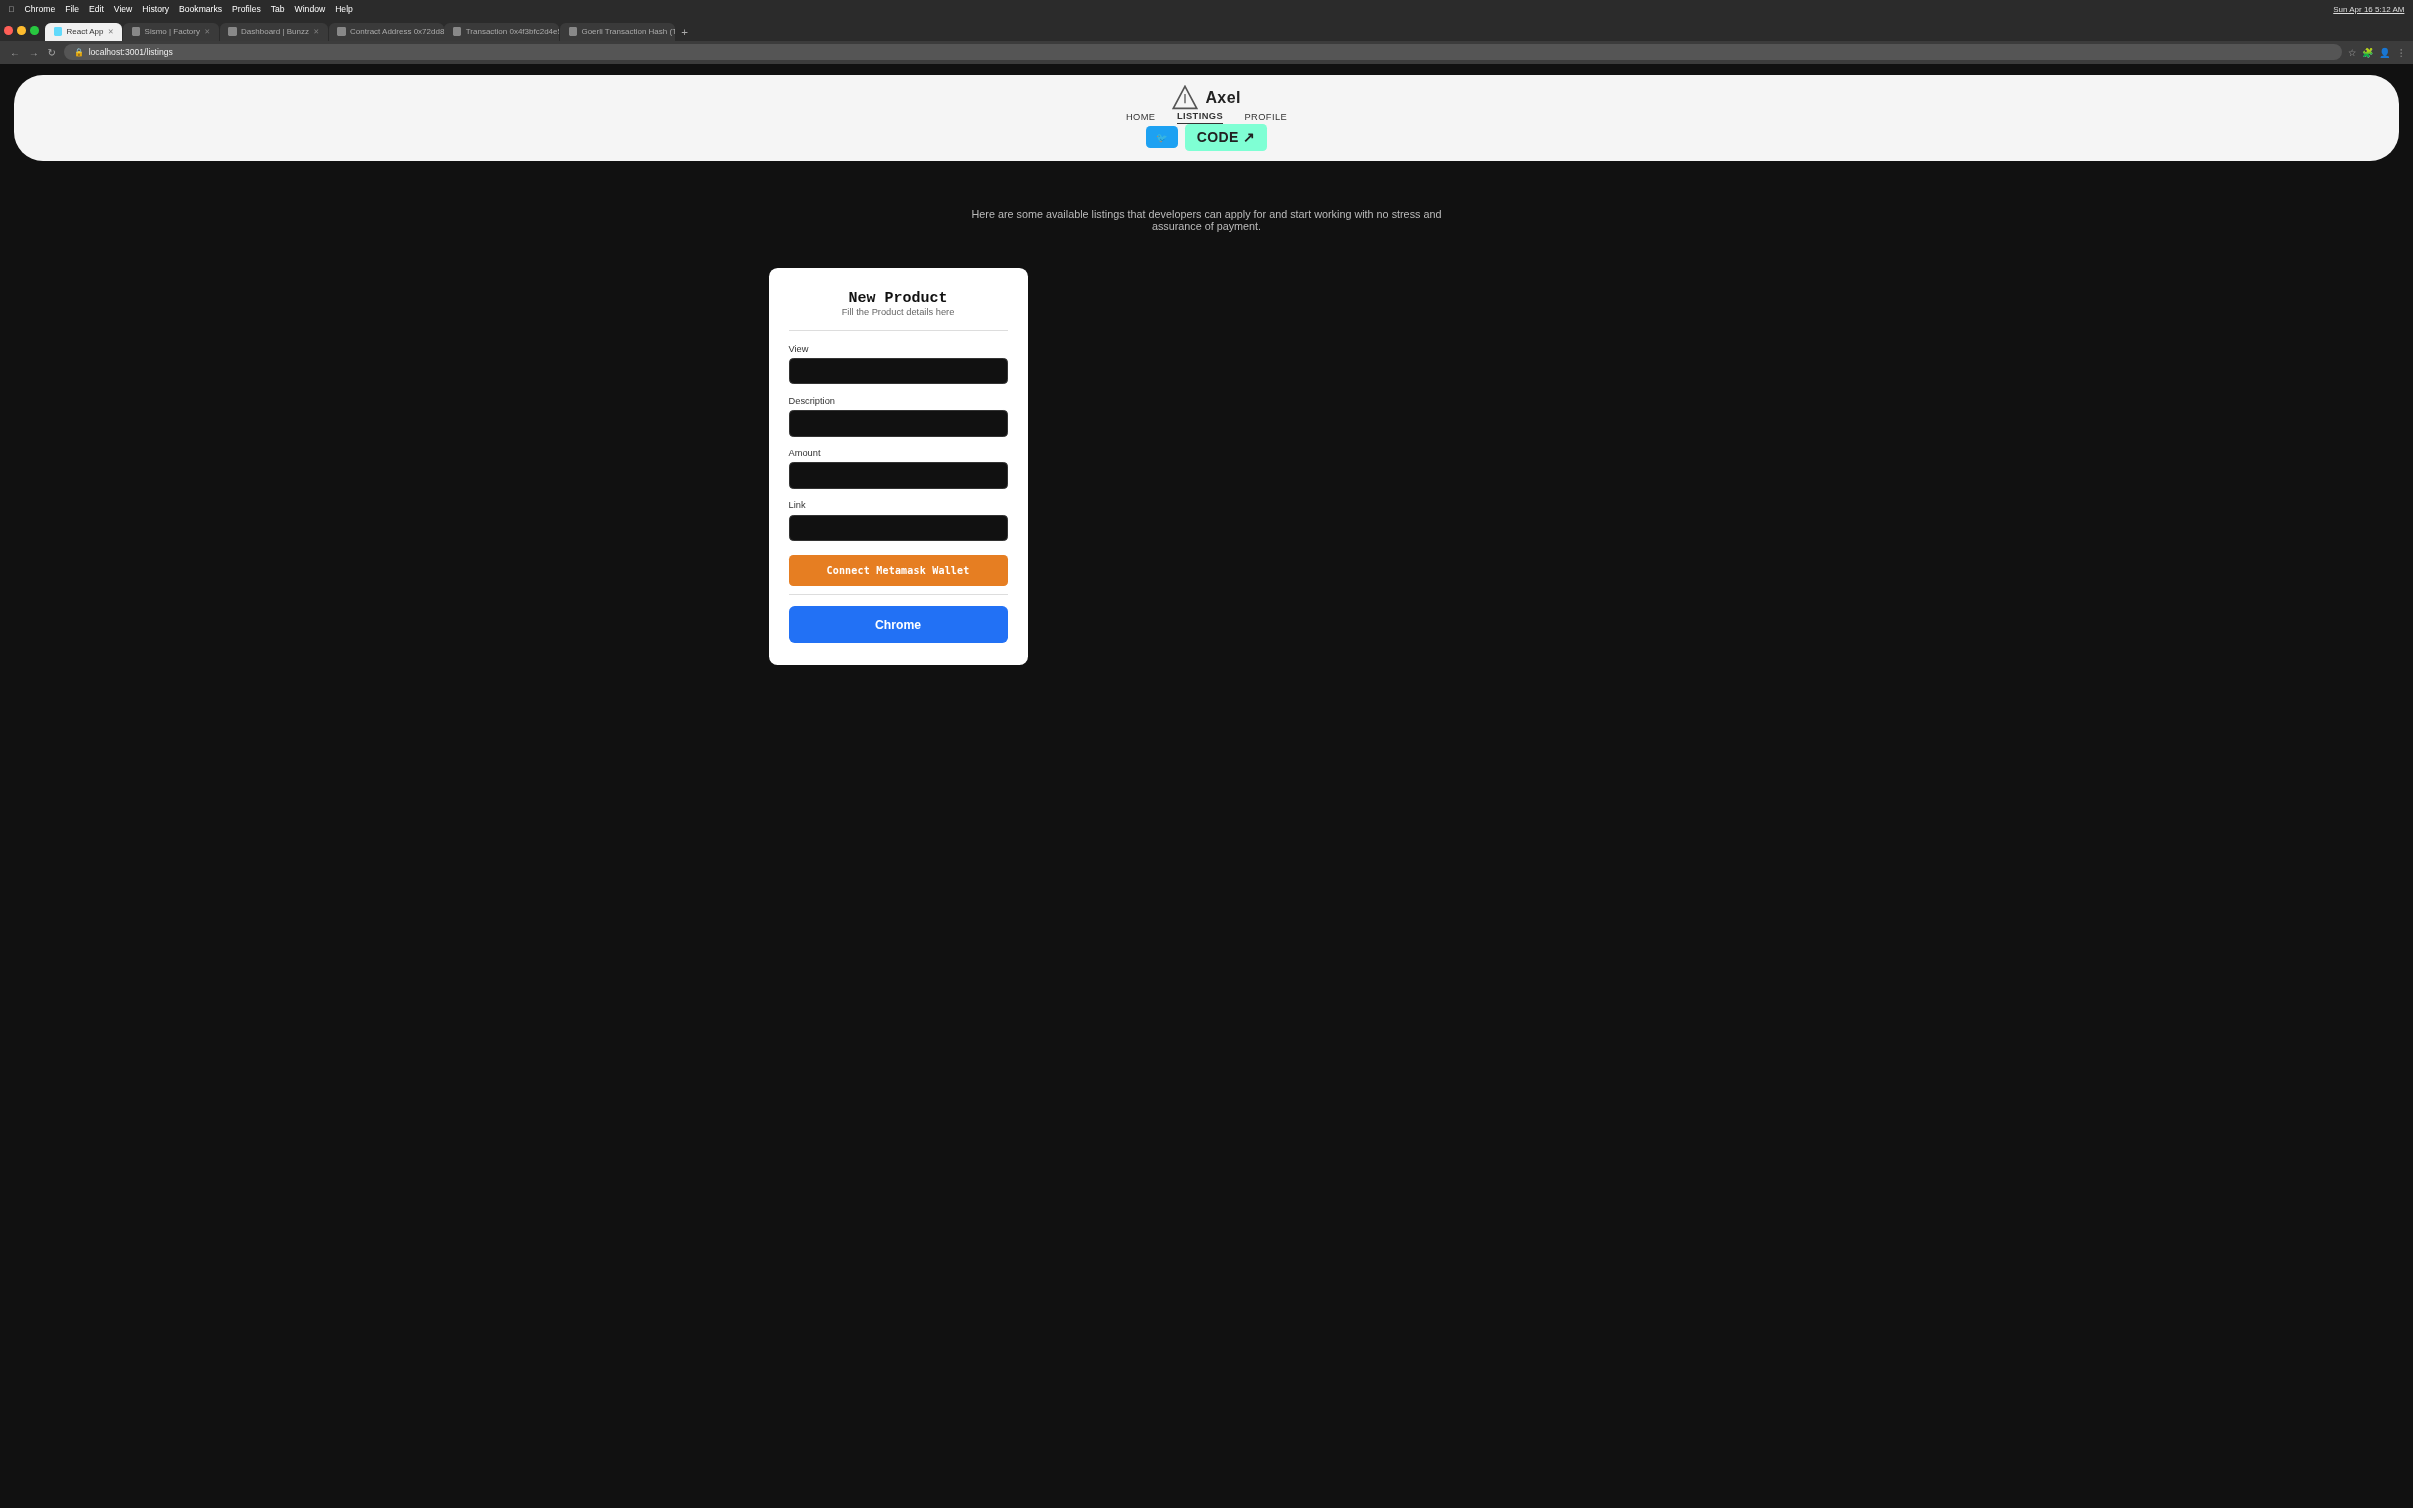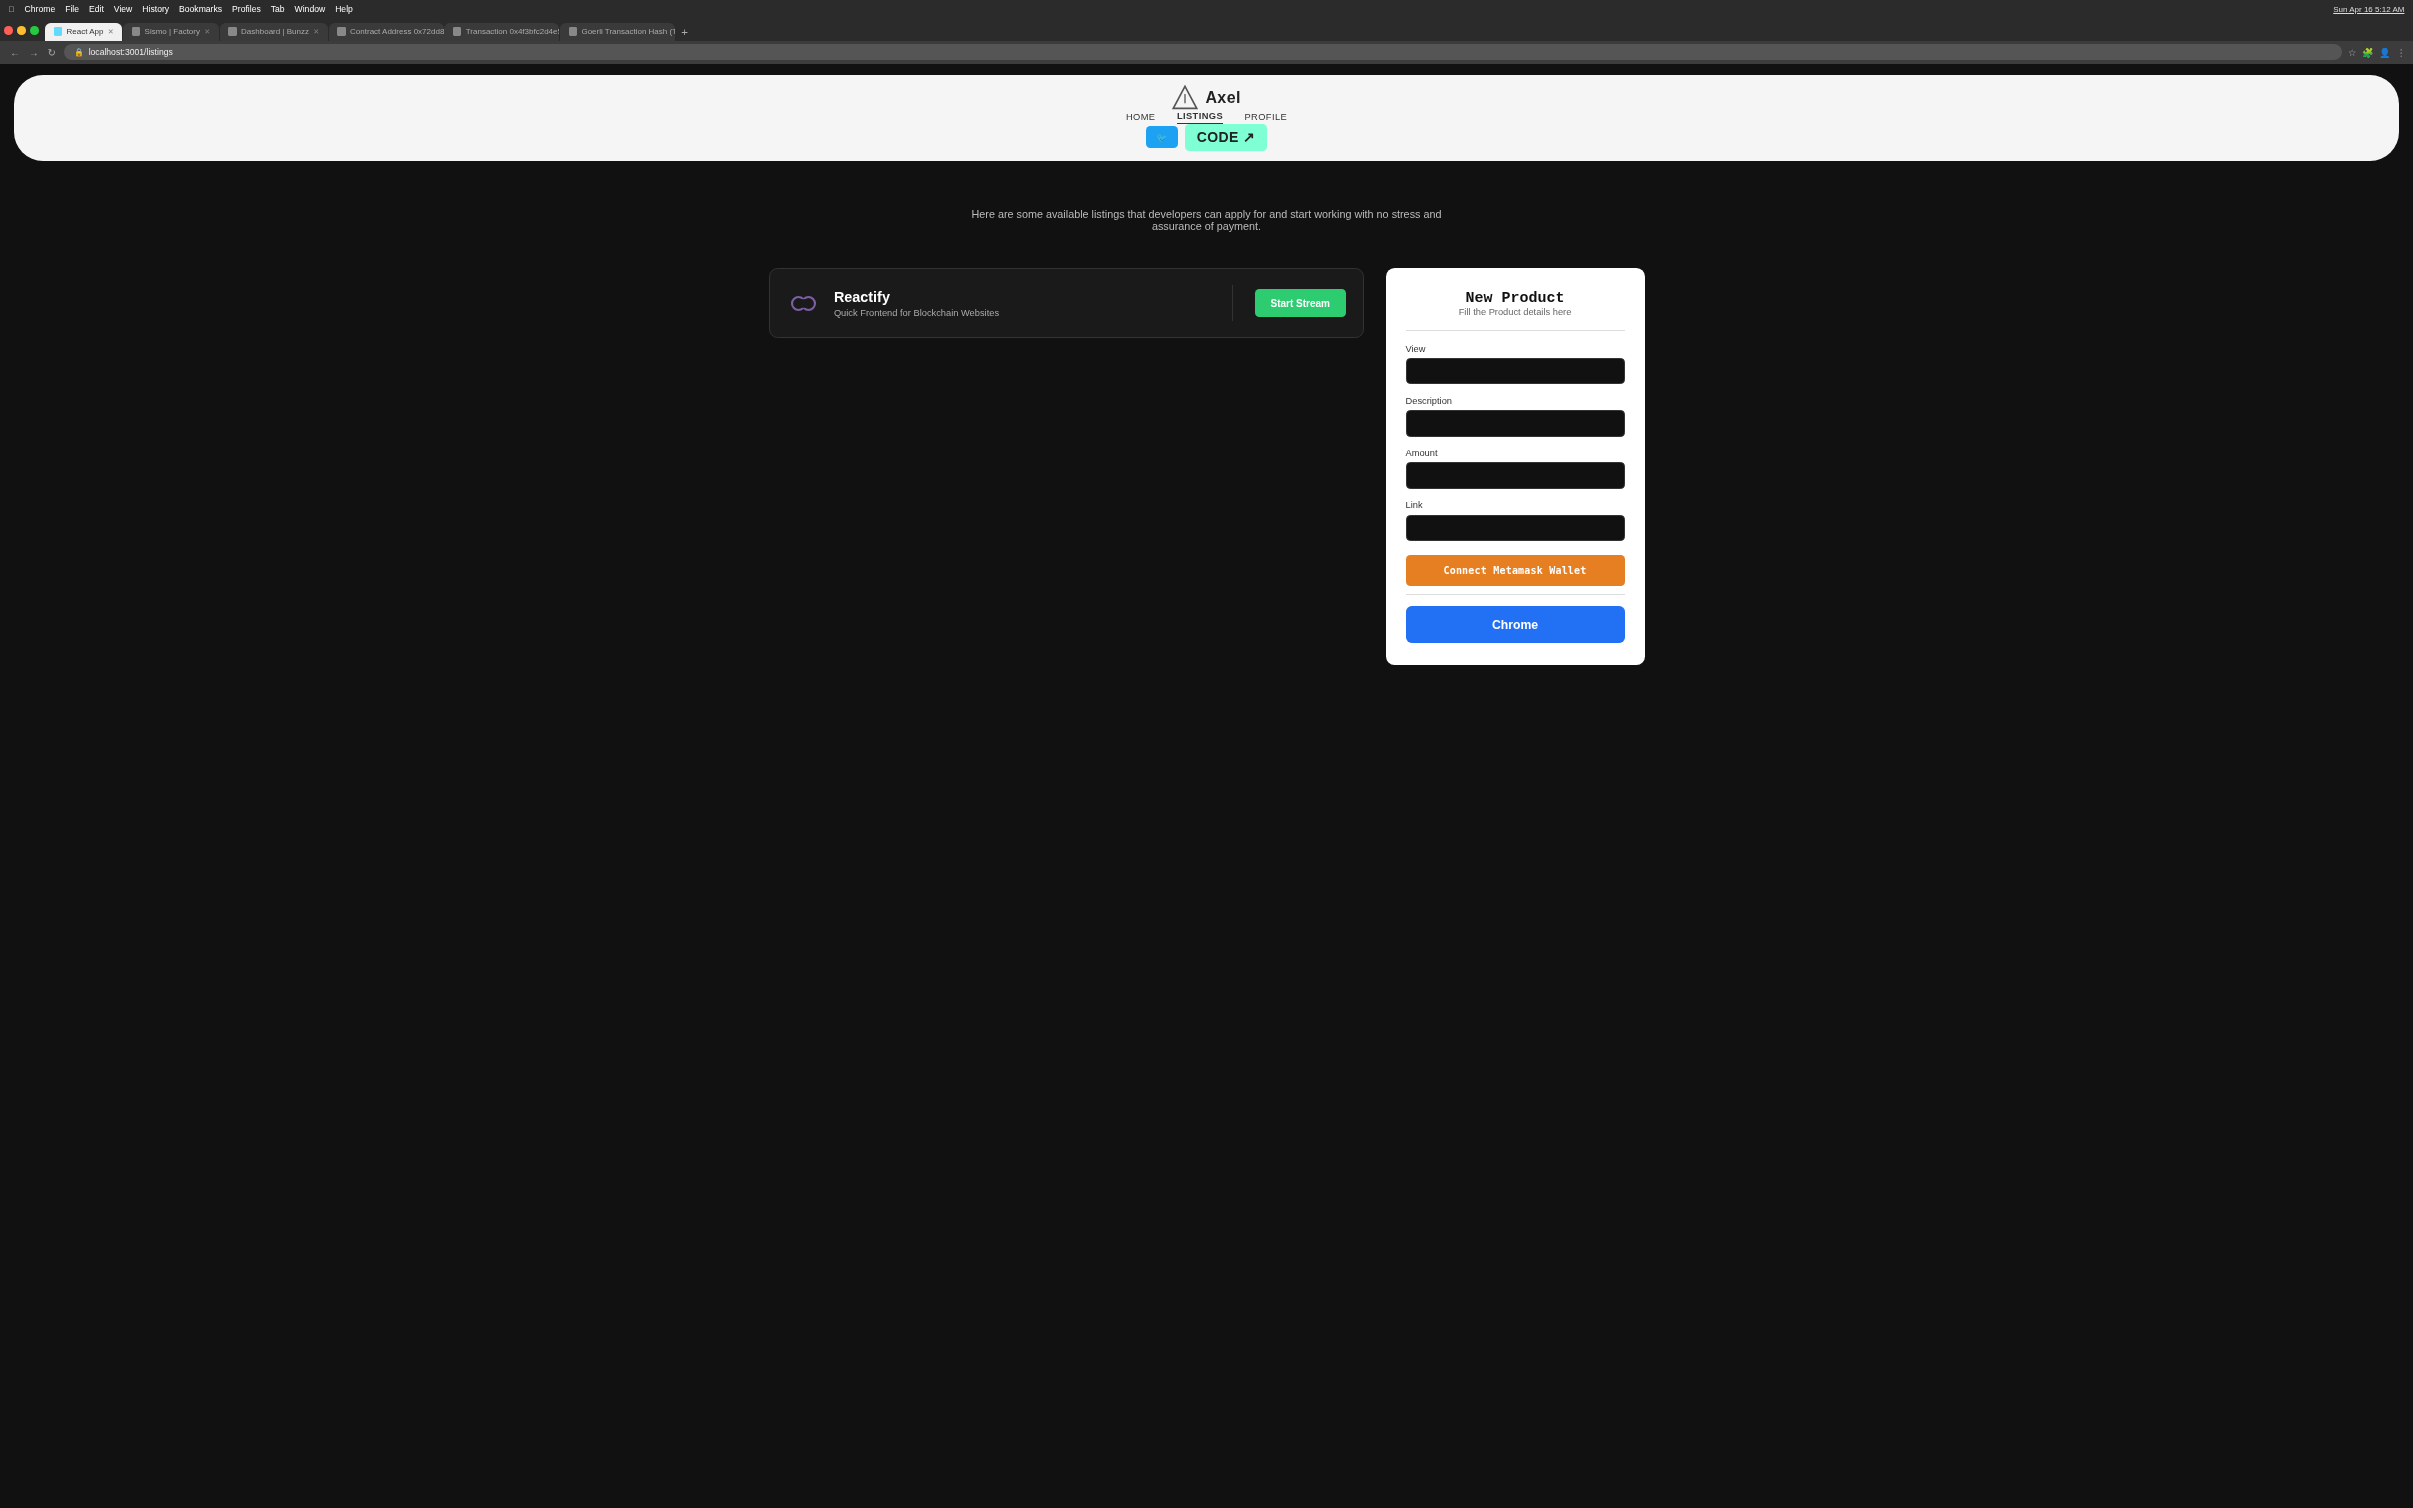--- a/index.html
+++ b/index.html
@@ -488,36 +488,20 @@
       <button class="btn-code">CODE ↗</button>
     </div>
   </nav>
 
   <div class="hero">
     <p class="hero-subtitle">Here are some available listings that developers can apply for and start working with no stress and assurance of payment.</p>
   </div>
 
   <div class="content-area">
 
-    <div class="listings-col">
-      <div class="listing-card">
-
-        <svg class="listing-icon" viewBox="0 0 46 46" fill="none" xmlns="http://www.w3.org/2000/svg">
-          <circle cx="16" cy="23" r="9" stroke="#7b5ea7" stroke-width="3" fill="none"></circle>
-          <circle cx="30" cy="23" r="9" stroke="#7b5ea7" stroke-width="3" fill="none"></circle>
-          <rect x="16" y="17" width="14" height="12" fill="#1a1a1a"></rect>
-        </svg>
-        <div class="listing-info">
-          <div class="listing-title">Reactify</div>
-          <div class="listing-desc">Quick Frontend for Blockchain Websites</div>
-        </div>
-        <div class="listing-divider"></div>
-        <button class="btn-start-stream">Start Stream</button>
-      </div>
-    </div>
 
     <div class="form-col">
       <div class="product-form">
         <h2 class="form-title">New Product</h2>
         <p class="form-subtitle">Fill the Product details here</p>
         <hr class="form-divider">
 
         <div class="form-group">
           <label class="form-label">View</label>
           <input class="form-input" type="text" style="">

